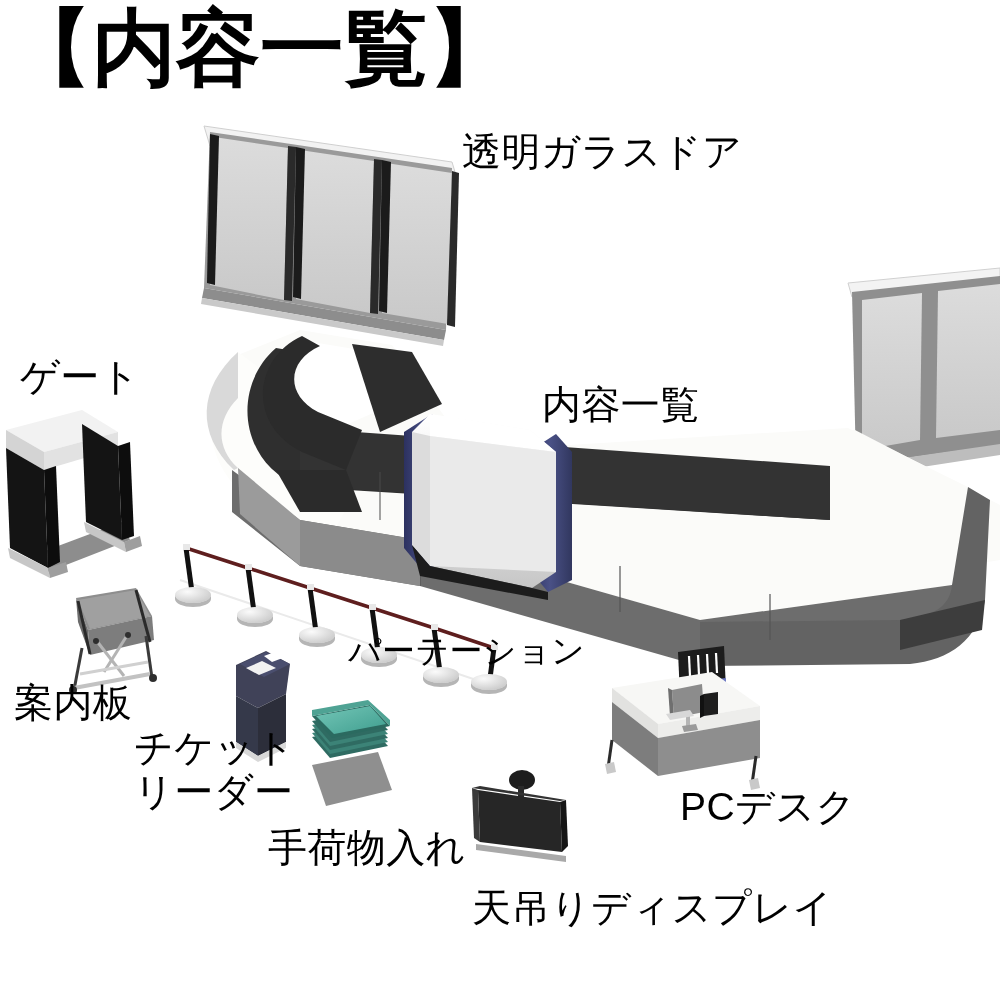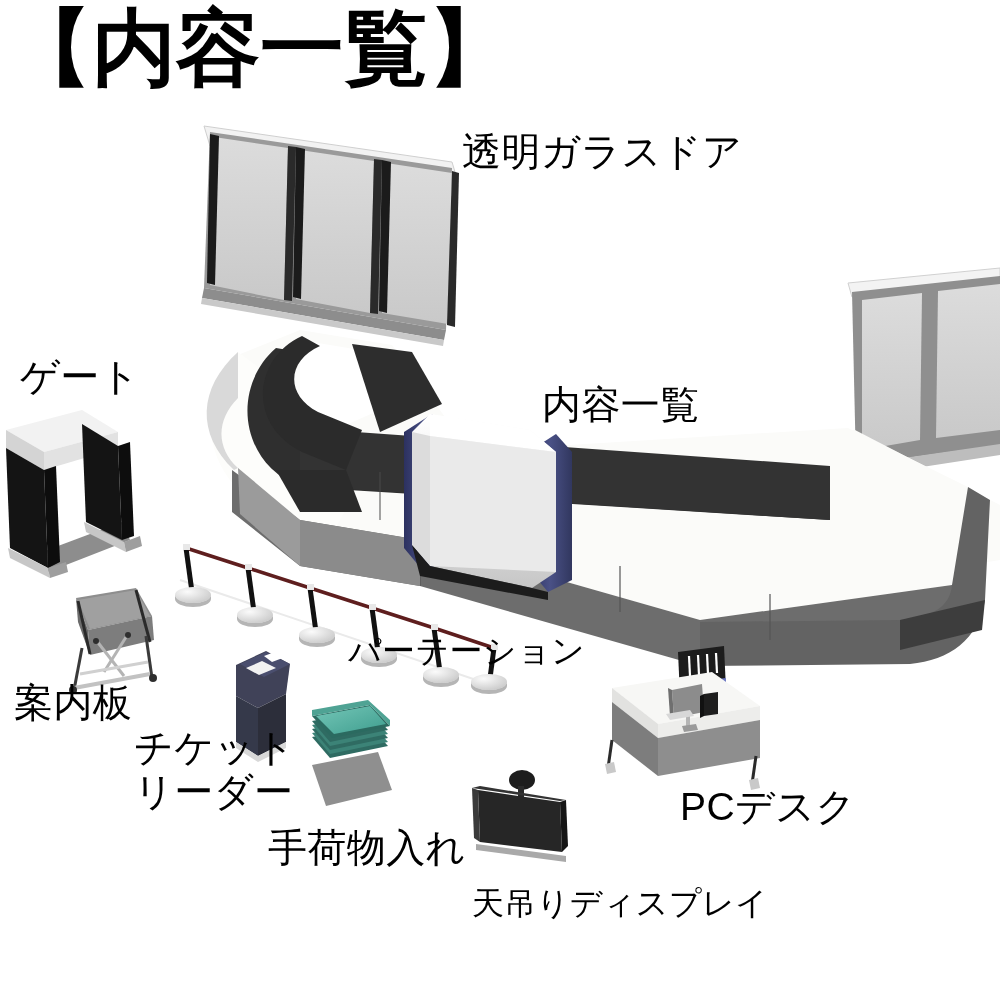--- a/index.html
+++ b/index.html
@@ -31,21 +31,21 @@
     line-height:1;
     white-space:pre;
   }
   .l-door   { left:462px; top:130px; font-size:39px; }
   .l-gate   { left:20px;  top:355px; font-size:39px; }
   .l-conv   { left:542px; top:383px; font-size:39px; }
   .l-board  { left:14px;   top:681px; font-size:39px; }
   .l-ticket { left:134px; top:726px; font-size:39px; text-align:left;}
   .l-part   { left:348px; top:633px; font-size:33px;text-align:center; }
   .l-bag    { left:268px; top:826px; font-size:39px;text-align:center; }
-  .l-disp   { left:472px; top:886px; font-size:32px; }
+  .l-disp   { left:472px; top:886px; font-size:39px; }
   .l-pc     { left:672px; top:785px; font-size:39px;margin-left:8px; }
 </style>
 </head>
 <body>
 
 <div id="stage">
 
   <svg id="scene" viewBox="0 0 1000 1000" xmlns="http://www.w3.org/2000/svg">
     <defs>
       <linearGradient id="gGlass" x1="0" y1="0" x2="0" y2="1">

